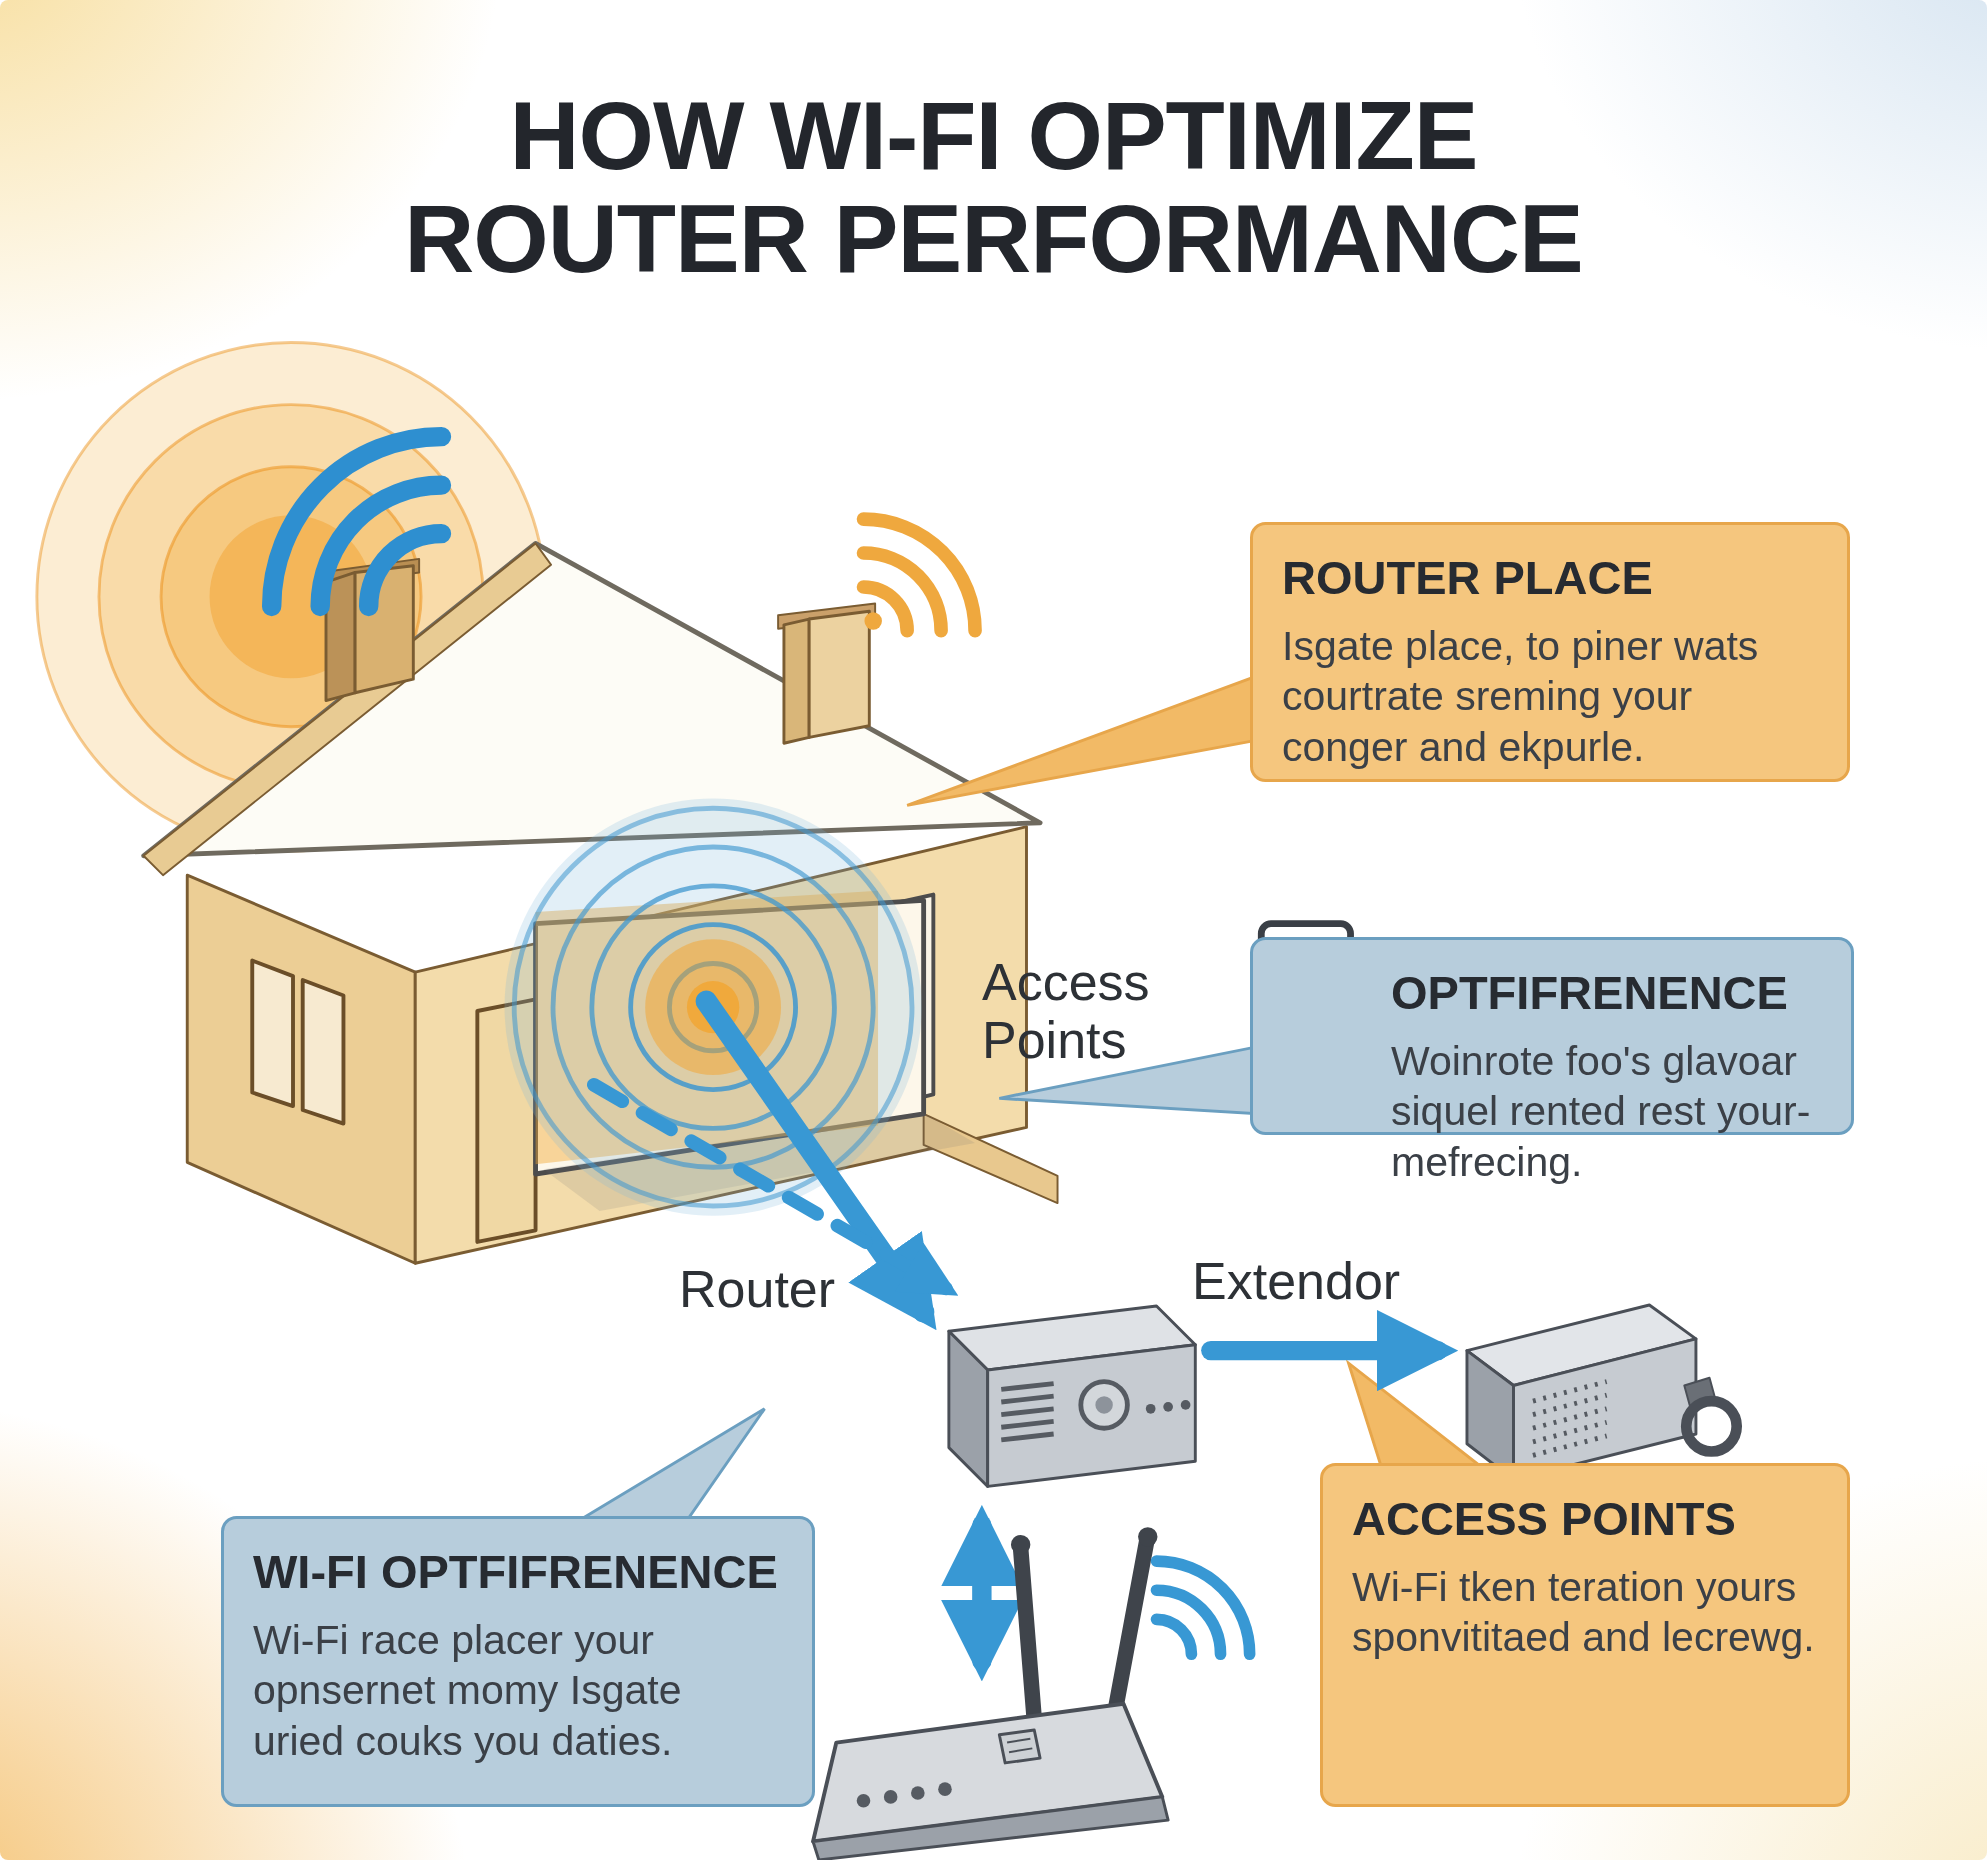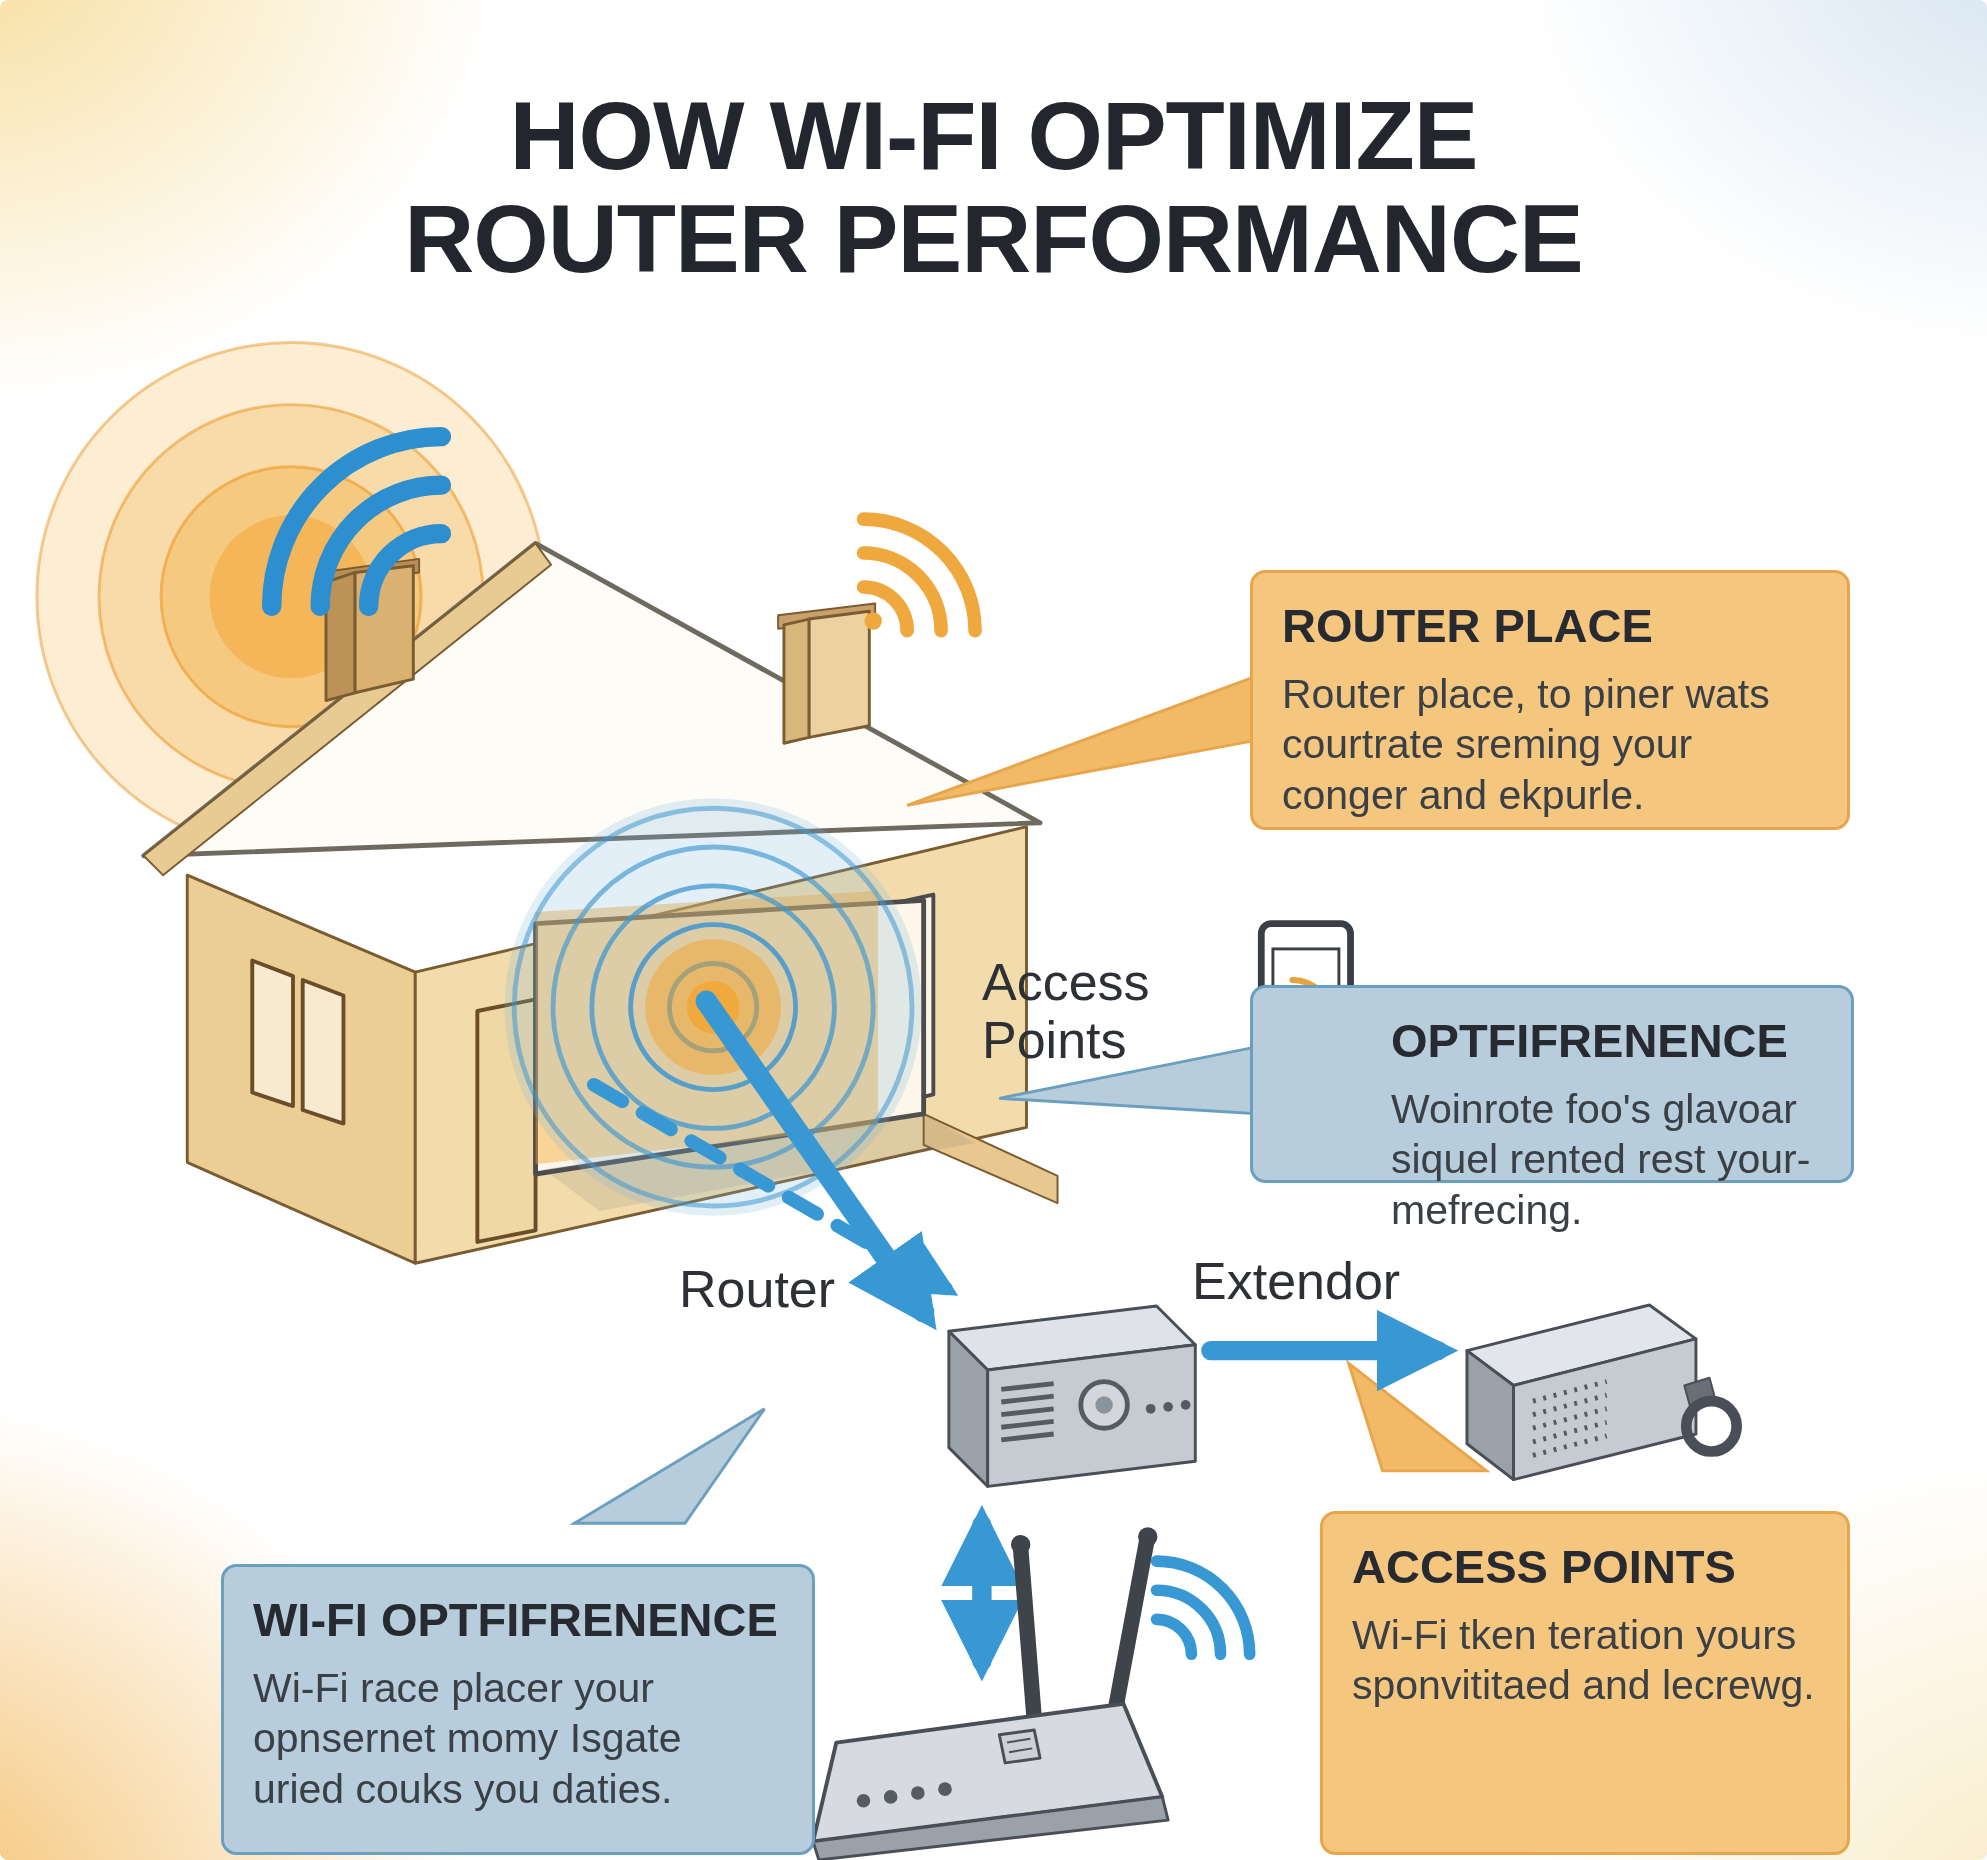--- a/index.html
+++ b/index.html
@@ -12,21 +12,21 @@
       radial-gradient(922px 737px at 103% -4%, rgba(206,223,238,0.9), rgba(206,223,238,0) 58%),
       radial-gradient(922px 825px at 103% 104%, rgba(247,230,185,0.85), rgba(247,230,185,0) 58%),
       linear-gradient(#ffffff,#ffffff);
     border-radius: 8px;
   }
   .art{position:absolute;left:0;top:0;}
   .title{
     position:absolute;left:0;top:85px;width:100%;text-align:center;
     font-weight:800;font-size:97px;line-height:1.06;color:#23262c;letter-spacing:-1px;
   }
-  .callout{position:absolute;border-radius:15.5px;border:3.9px solid;box-sizing:border-box;padding:25px 29px;margin-top:48px;}
+  .callout{position:absolute;border-radius:15.5px;border:3.9px solid;box-sizing:border-box;padding:25px 29px;}
   .callout.orange{background:#f5c67e;border-color:#e7a64b;}
   .callout.blue{background:#b7cddc;border-color:#6b9fc0;}
   .co-heading{font-weight:700;font-size:47px;color:#272b31;letter-spacing:0;}
   .co-body{margin-top:15.5px;font-size:41px;line-height:1.24;color:#3b4047;}
   .co-router{left:1250px;top:522px;width:600px;height:260px;}
   .co-interf{left:1250px;top:937px;width:604px;height:198px;padding-left:138px;}
   .co-wifiopt{left:221px;top:1516px;width:594px;height:291px;}
   .co-access{left:1320px;top:1463px;width:530px;height:344px;}
   .diagram-label{position:absolute;font-size:52px;color:#2d3136;font-weight:400;line-height:1.12;}
   .lbl-access{left:982px;top:953px;}
@@ -187,21 +187,21 @@
     </g>
   </svg>
 
   <div class="title">
     <div>HOW WI-FI OPTIMIZE</div>
     <div>ROUTER PERFORMANCE</div>
   </div>
 
   <div class="callout orange co-router">
     <div class="co-heading">ROUTER PLACE</div>
-    <div class="co-body">Router place, to piner wats courtrate sreming your conger and ekpurle.</div>
+    <div class="co-body">Isgate place, to piner wats courtrate sreming your conger and ekpurle.</div>
   </div>
 
   <div class="callout blue co-interf">
     <div class="co-heading">OPTFIFRENENCE</div>
     <div class="co-body">Woinrote foo's glavoar siquel rented rest your- mefrecing.</div>
   </div>
 
   <div class="callout blue co-wifiopt">
     <div class="co-heading">WI-FI OPTFIFRENENCE</div>
     <div class="co-body">Wi-Fi race placer your opnsernet momy Isgate uried couks you daties.</div>

